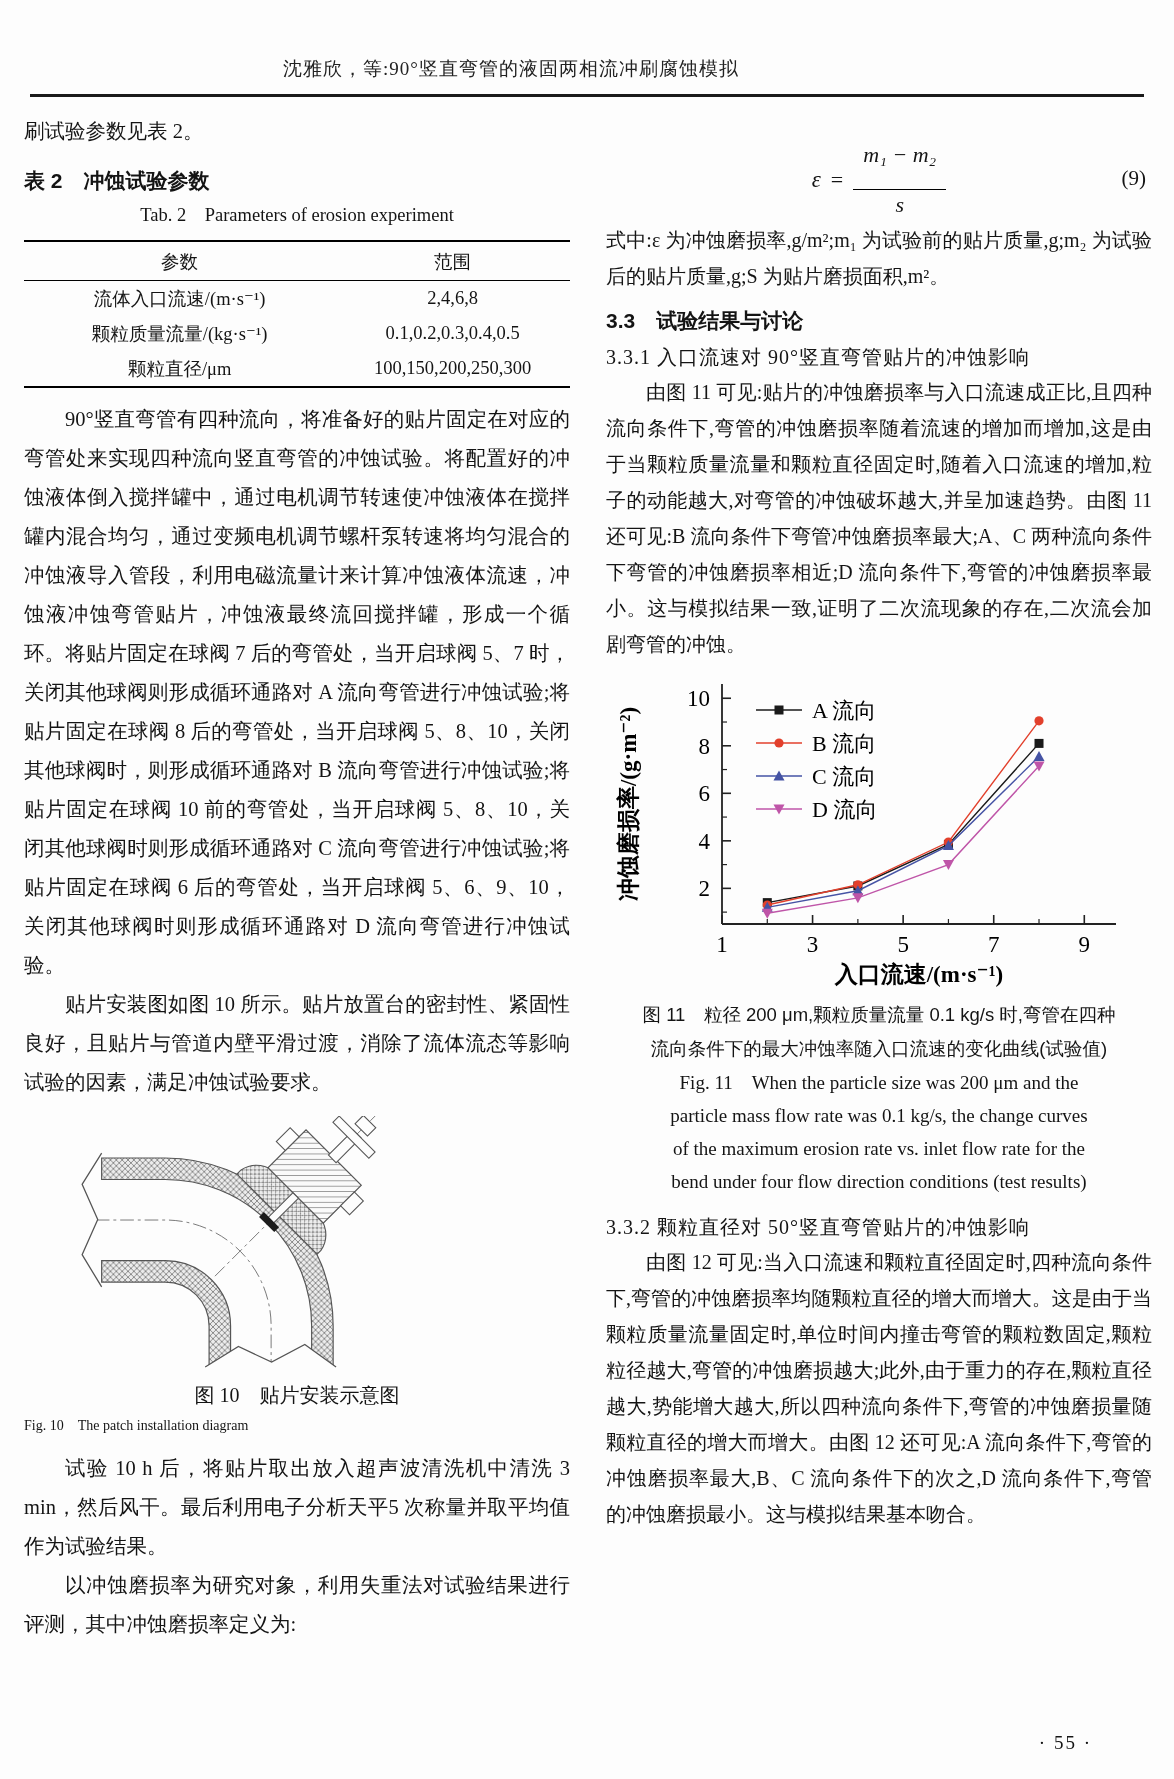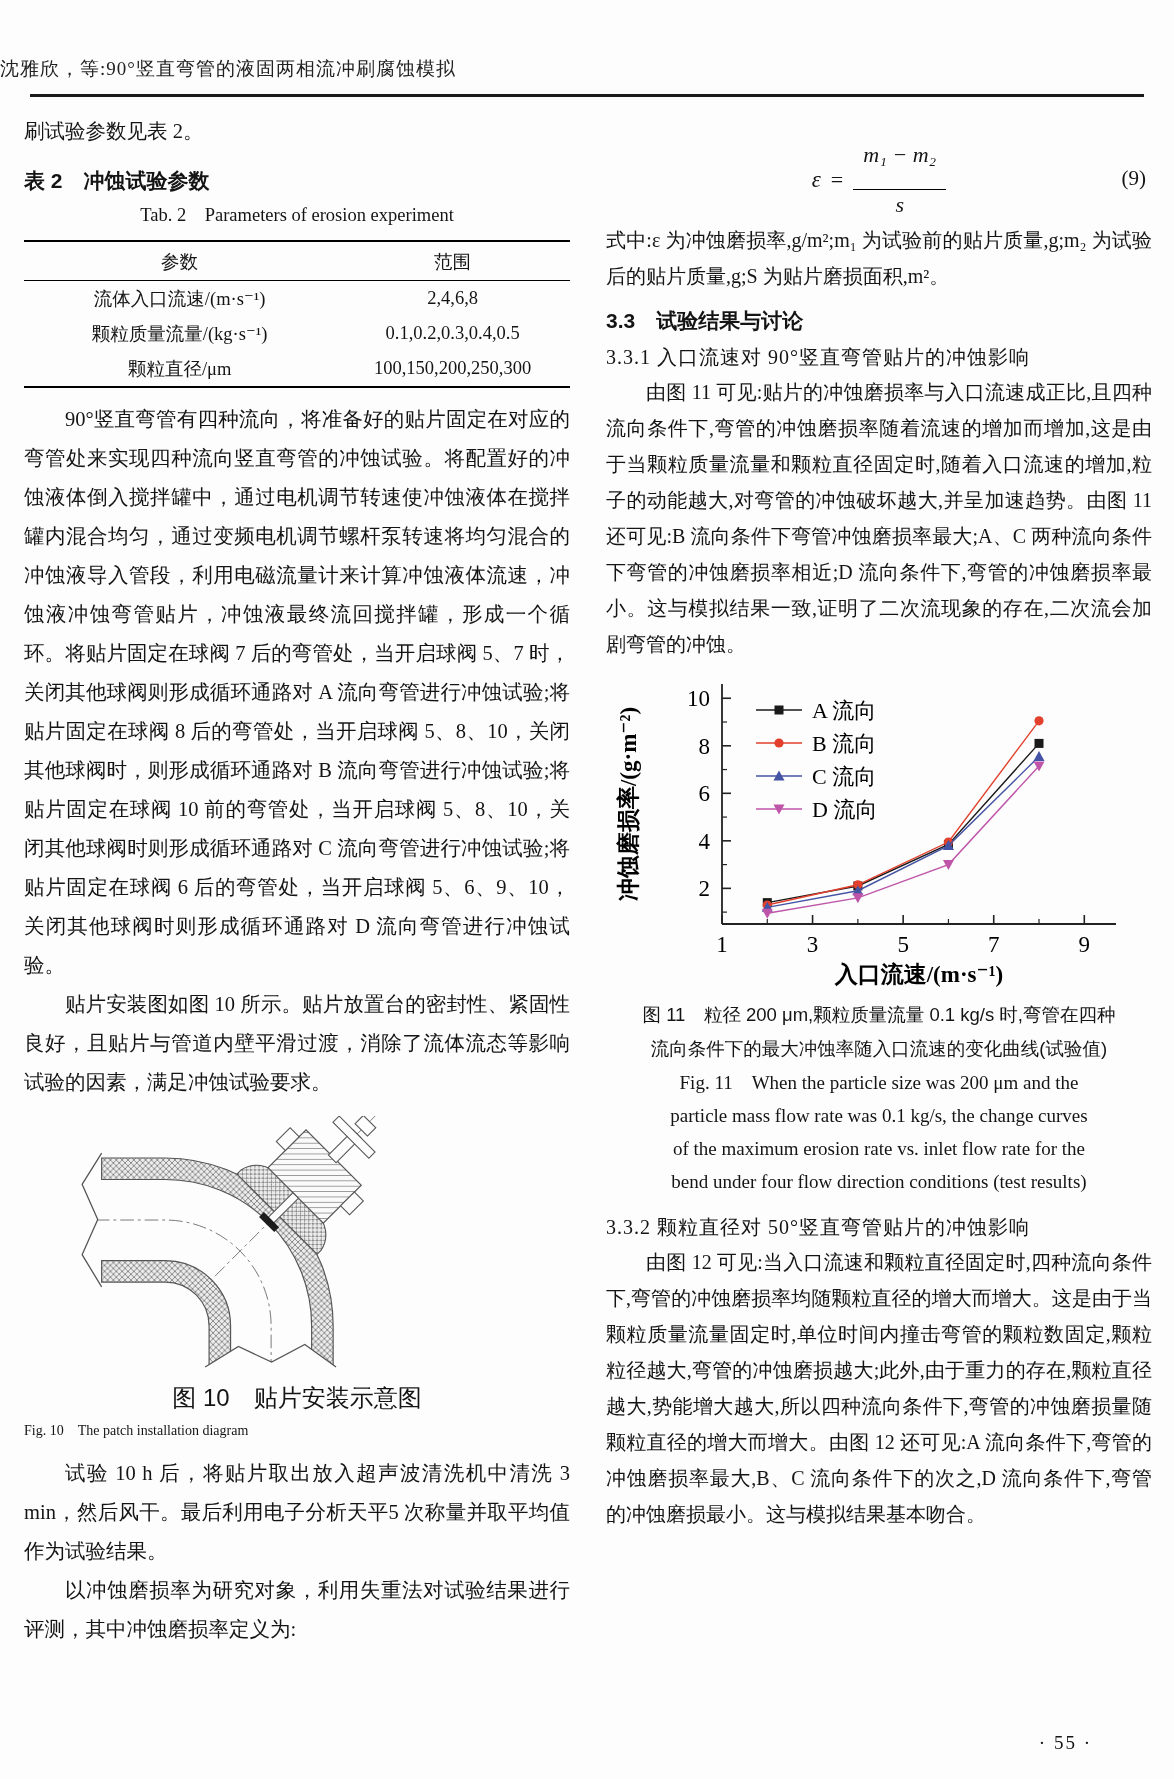--- a/index.html
+++ b/index.html
@@ -2,42 +2,42 @@
 <html><head>
 <meta charset="utf-8">
 <style>
   :root{
     --serif:"Liberation Serif","DejaVu Serif",serif;
     --sans:"Liberation Sans","DejaVu Sans",sans-serif;
   }
   html,body{margin:0;padding:0;}
   body{width:1174px;height:1779px;position:relative;background:#fdfdfd;color:#141414;
        font-family:var(--serif);overflow:hidden;}
-  .header-title{position:absolute;top:56px;left:0;width:1022px;text-align:left;
+  .header-title{position:absolute;top:56px;left:0;width:1022px;text-align:center;
        font-size:19px;letter-spacing:1px;color:#222;}
   .head-rule{position:absolute;top:94px;left:30px;width:1114px;height:0;
        border-top:3.5px solid #1a1a1a;}
   .col{position:absolute;width:546px;}
   .col-left{left:24px;top:112px;}
   .col-right{left:606px;top:112px;}
   .para{font-size:20.5px;line-height:39px;text-align:justify;margin:0;}
   .col-right .para{font-size:20px;line-height:36px;}
   .indent{text-indent:2em;}
   
   .tbl-title-cn{margin-top:16px;text-align:left;font-family:var(--sans);
        font-weight:bold;font-size:21px;}
   .tbl-title-en{margin-top:7px;text-align:center;font-size:18.5px;}
   table.ptable{width:100%;margin-top:13px;border-collapse:collapse;
        border-top:2.2px solid #000;border-bottom:2.2px solid #000;font-size:18.5px;}
   table.ptable th{font-weight:normal;border-bottom:1.4px solid #000;height:36px;}
   table.ptable td{height:33px;text-align:center;}
   table.ptable .c1{width:57%;}
   
   .fig10-wrap{margin-top:14px;text-align:center;}
-  .figcap-cn{margin-top:10px;text-align:center;font-family:Liberation Sans, sans-serif;font-size:24px;}
+  .figcap-cn{margin-top:10px;text-align:center;font-family:Liberation Serif, serif;font-size:20px;}
   .figcap-en{margin-top:8px;text-align:left;font-size:14px;}
   
   .formula-row{position:relative;margin-top:26px;height:84px;display:flex;
        align-items:center;justify-content:center;font-size:22px;}
   .formula-row .eps{font-style:italic;font-size:23px;margin-right:10px;}
   .frac{display:inline-flex;flex-direction:column;align-items:center;
        font-style:italic;vertical-align:middle;margin-left:10px;}
   .frac .num{padding:0 10px 21px 10px;border-bottom:1.8px solid #000;}
   .frac .den{padding-top:2px;}
   .eq-tag{position:absolute;right:6px;top:28px;font-size:21px;font-style:normal;}

